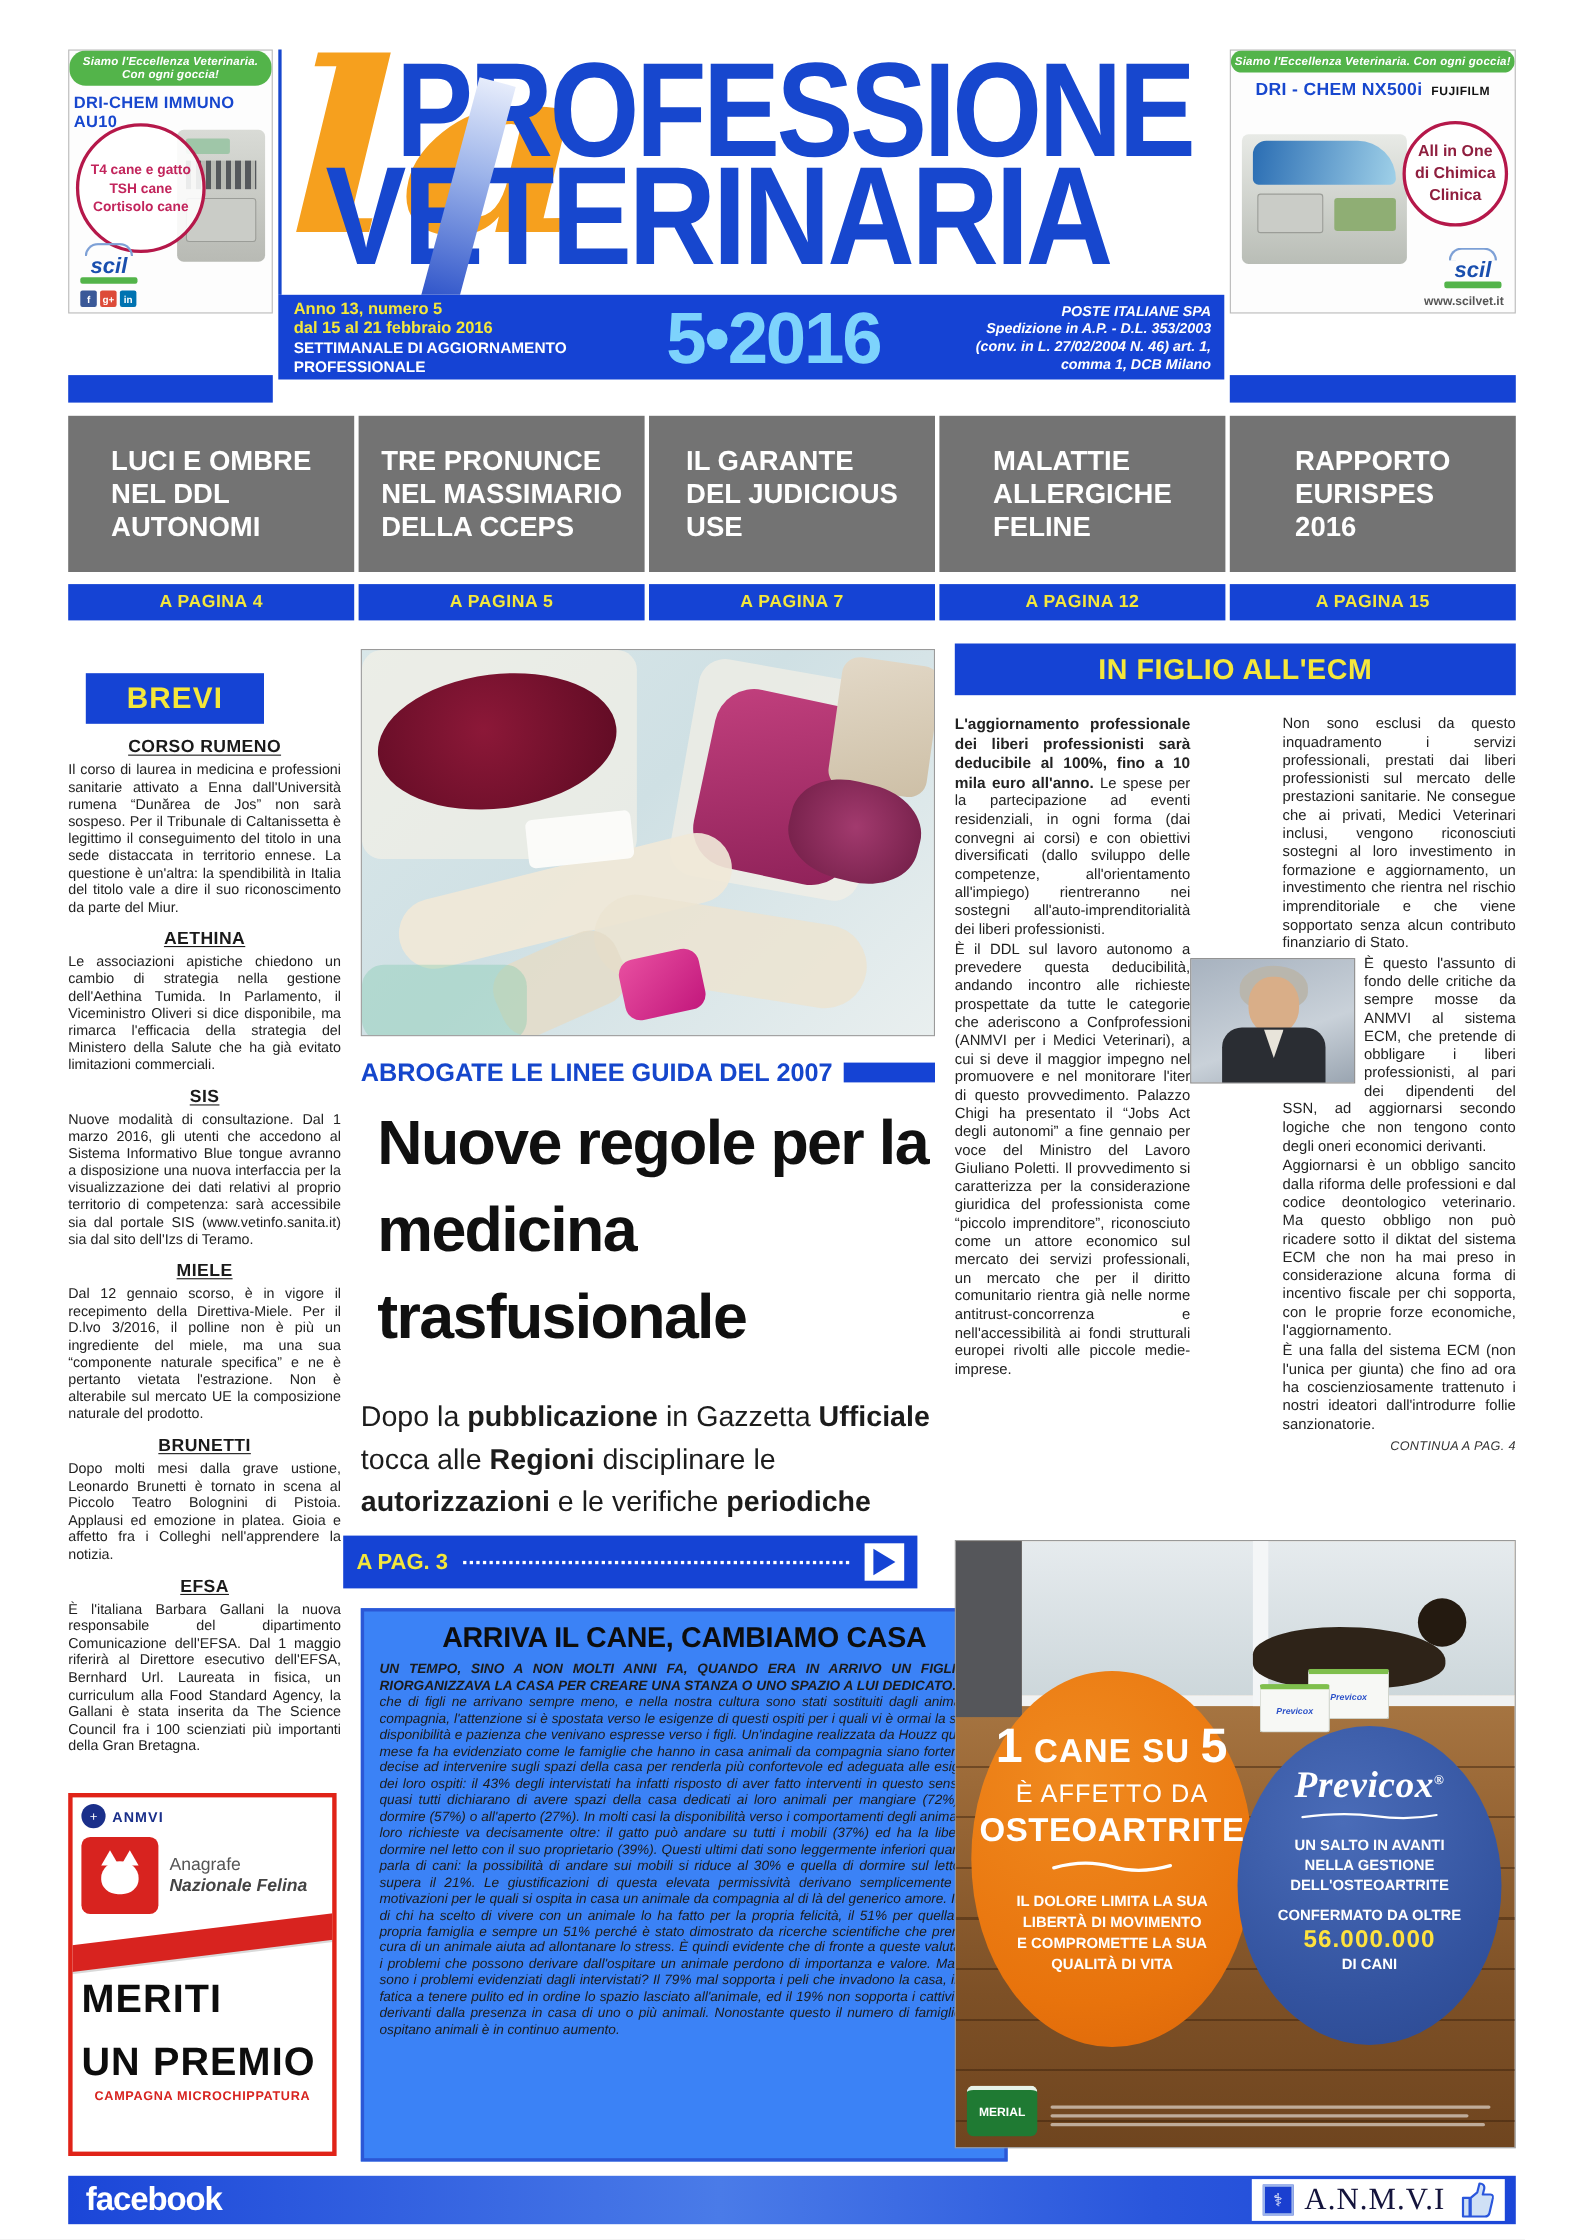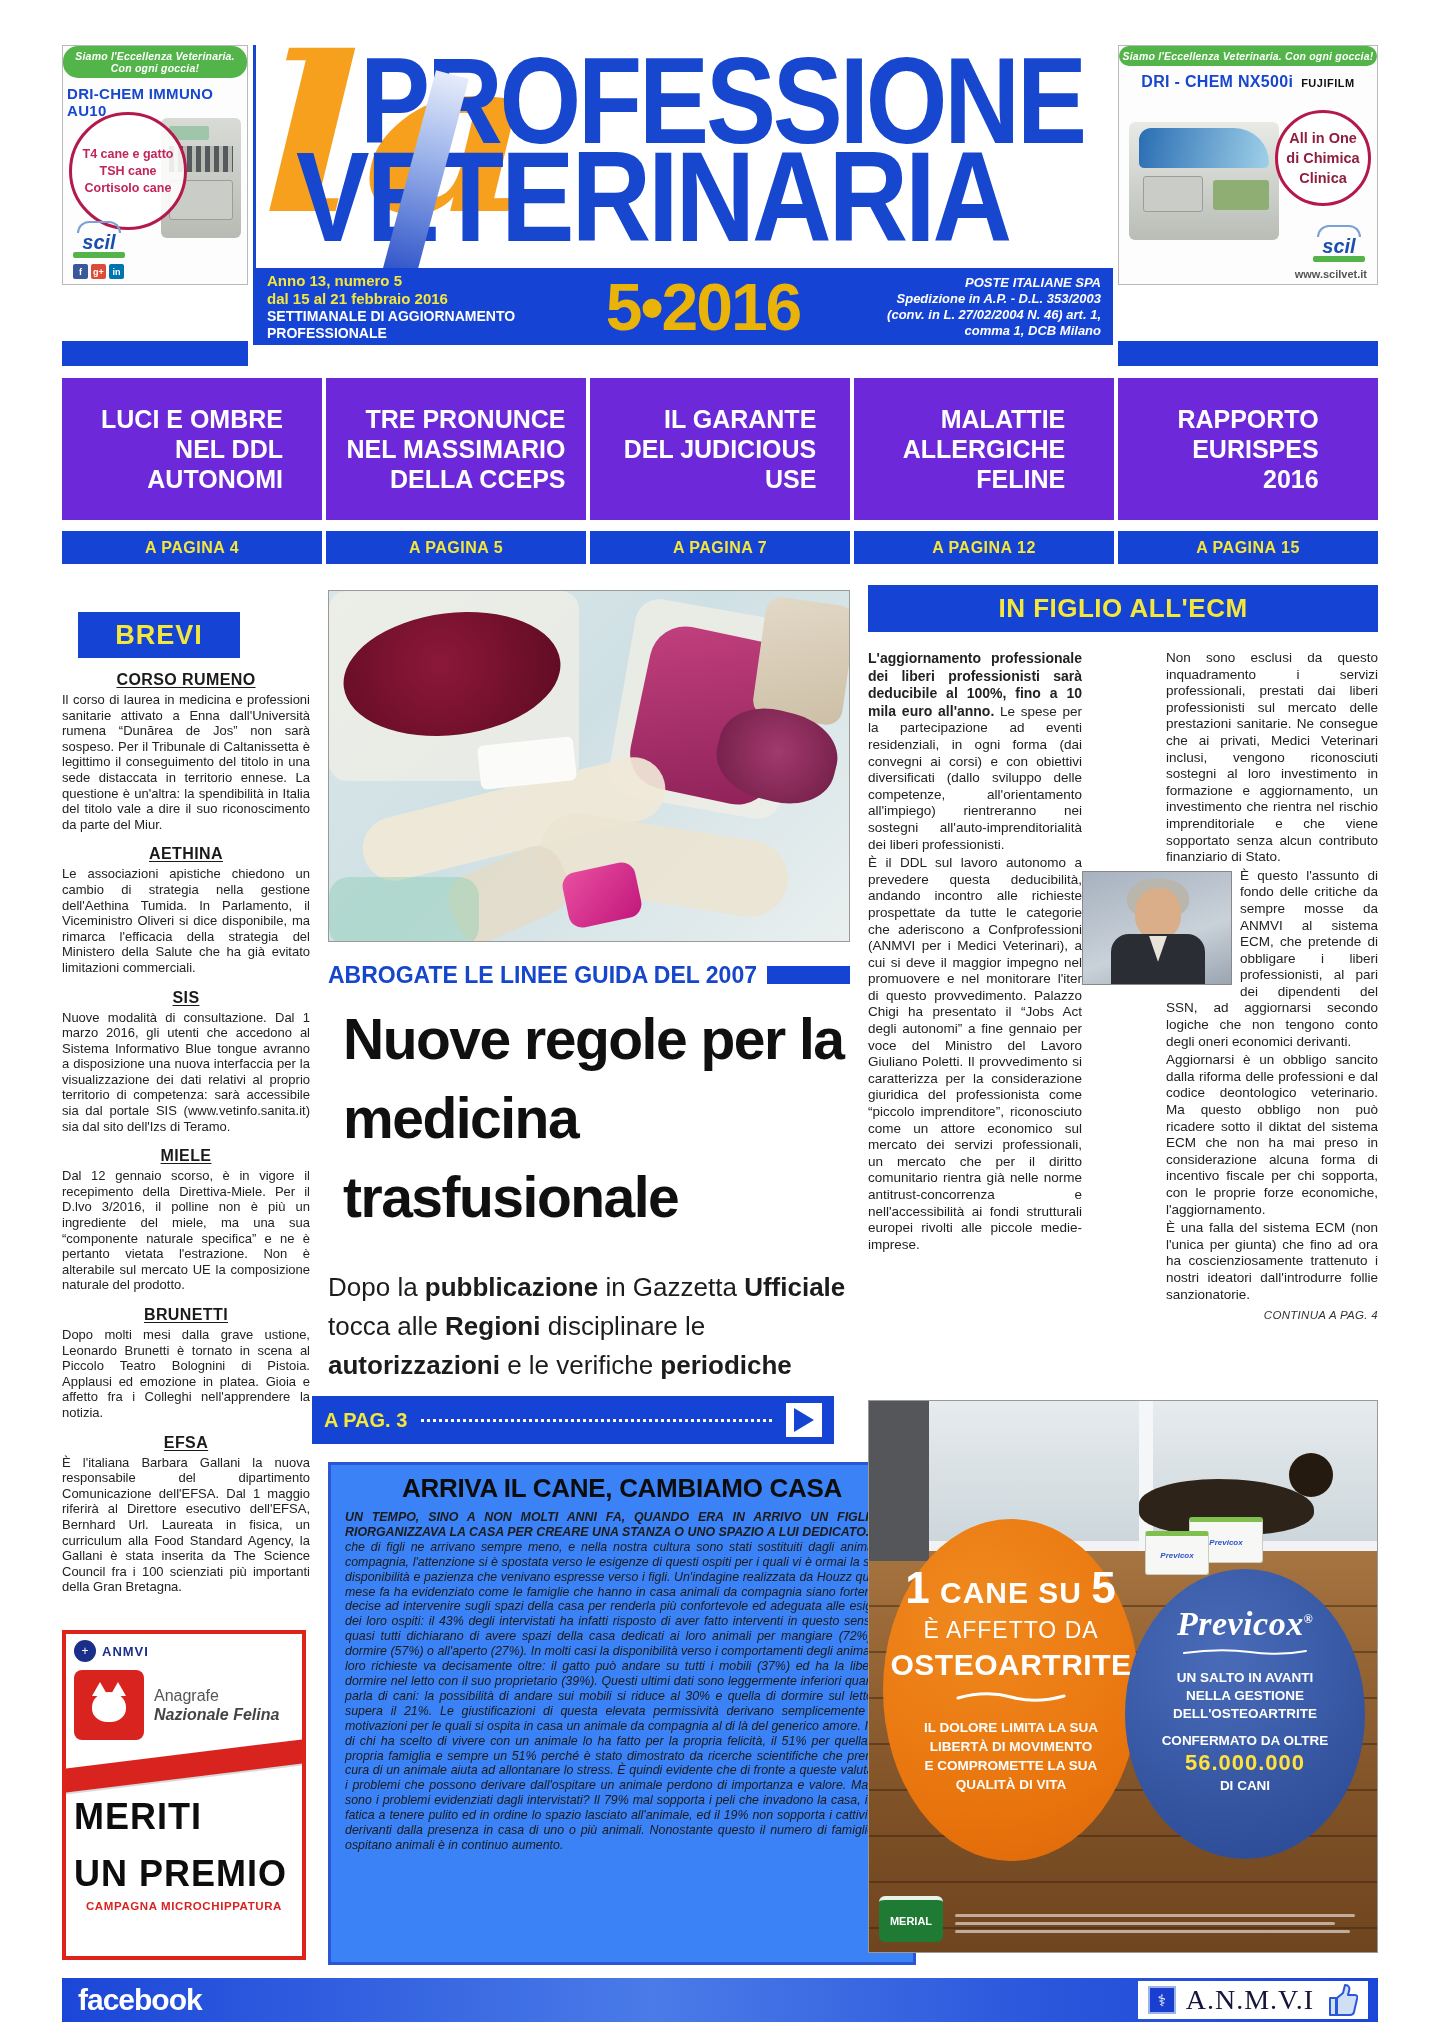--- a/index.html
+++ b/index.html
@@ -47,29 +47,29 @@
   .logo-line2 { position:absolute; left:40px; top:80px; color:#1747ce; font-weight:bold;
     font-size:106px; letter-spacing:-3px; transform:scale(1.04,1.2); transform-origin:left top; z-index:2; }
   .logo-slash { position:absolute; left:152px; top:26px; width:34px; height:212px;
     background:linear-gradient(180deg,#e6ecfb 0%,#9db4ea 40%,#2a50c8 100%);
     transform:rotate(15deg); z-index:3; }
   .mast-bar { position:absolute; left:0; top:223px; width:860px; height:77px;
     background:#1543d4; display:flex; align-items:center; }
   .mast-issue { padding-left:14px; width:330px; }
   .mast-issue .y { color:#f4e73b; font-weight:bold; font-size:15px; line-height:18px; }
   .mast-issue .w { color:#fff; font-weight:bold; font-size:14px; line-height:17px; }
-  .mast-num { color:#eab308; font-weight:bold; font-size:66px; letter-spacing:-2px; width:240px; text-align:center; }
+  .mast-num { color:#7dd3fc; font-weight:bold; font-size:66px; letter-spacing:-2px; width:240px; text-align:center; }
   .mast-poste { flex:1; text-align:right; padding-right:12px; color:#fff;
     font-style:italic; font-weight:bold; font-size:13px; line-height:16px; }
 
   
   .nav-row { left:62px; top:378px; width:1316px; height:142px; display:grid;
     grid-template-columns:repeat(5,1fr); gap:4px; }
-  .nav-box { background:#6d28d9; color:#fff; display:flex; align-items:center;
-    justify-content:center; text-align:right; font-weight:bold; font-size:25px;
+  .nav-box { background:#737373; color:#fff; display:flex; align-items:center;
+    justify-content:center; text-align:left; font-weight:bold; font-size:25px;
     line-height:30px; white-space:pre-line; transform-style:flat; }
   .pagina-row { left:62px; top:531px; width:1316px; height:33px; display:grid;
     grid-template-columns:repeat(5,1fr); gap:4px; }
   .pagina-box { background:#1543d4; color:#f4e73b; font-weight:bold; font-size:16px;
     display:flex; align-items:center; justify-content:center; letter-spacing:.5px; }
 
   
   .brevi { left:62px; top:612px; width:248px; }
   .brevi-header { margin-left:16px; width:162px; height:46px; background:#1543d4;
     color:#f4e73b; font-weight:bold; font-size:27px; display:flex; align-items:center;

